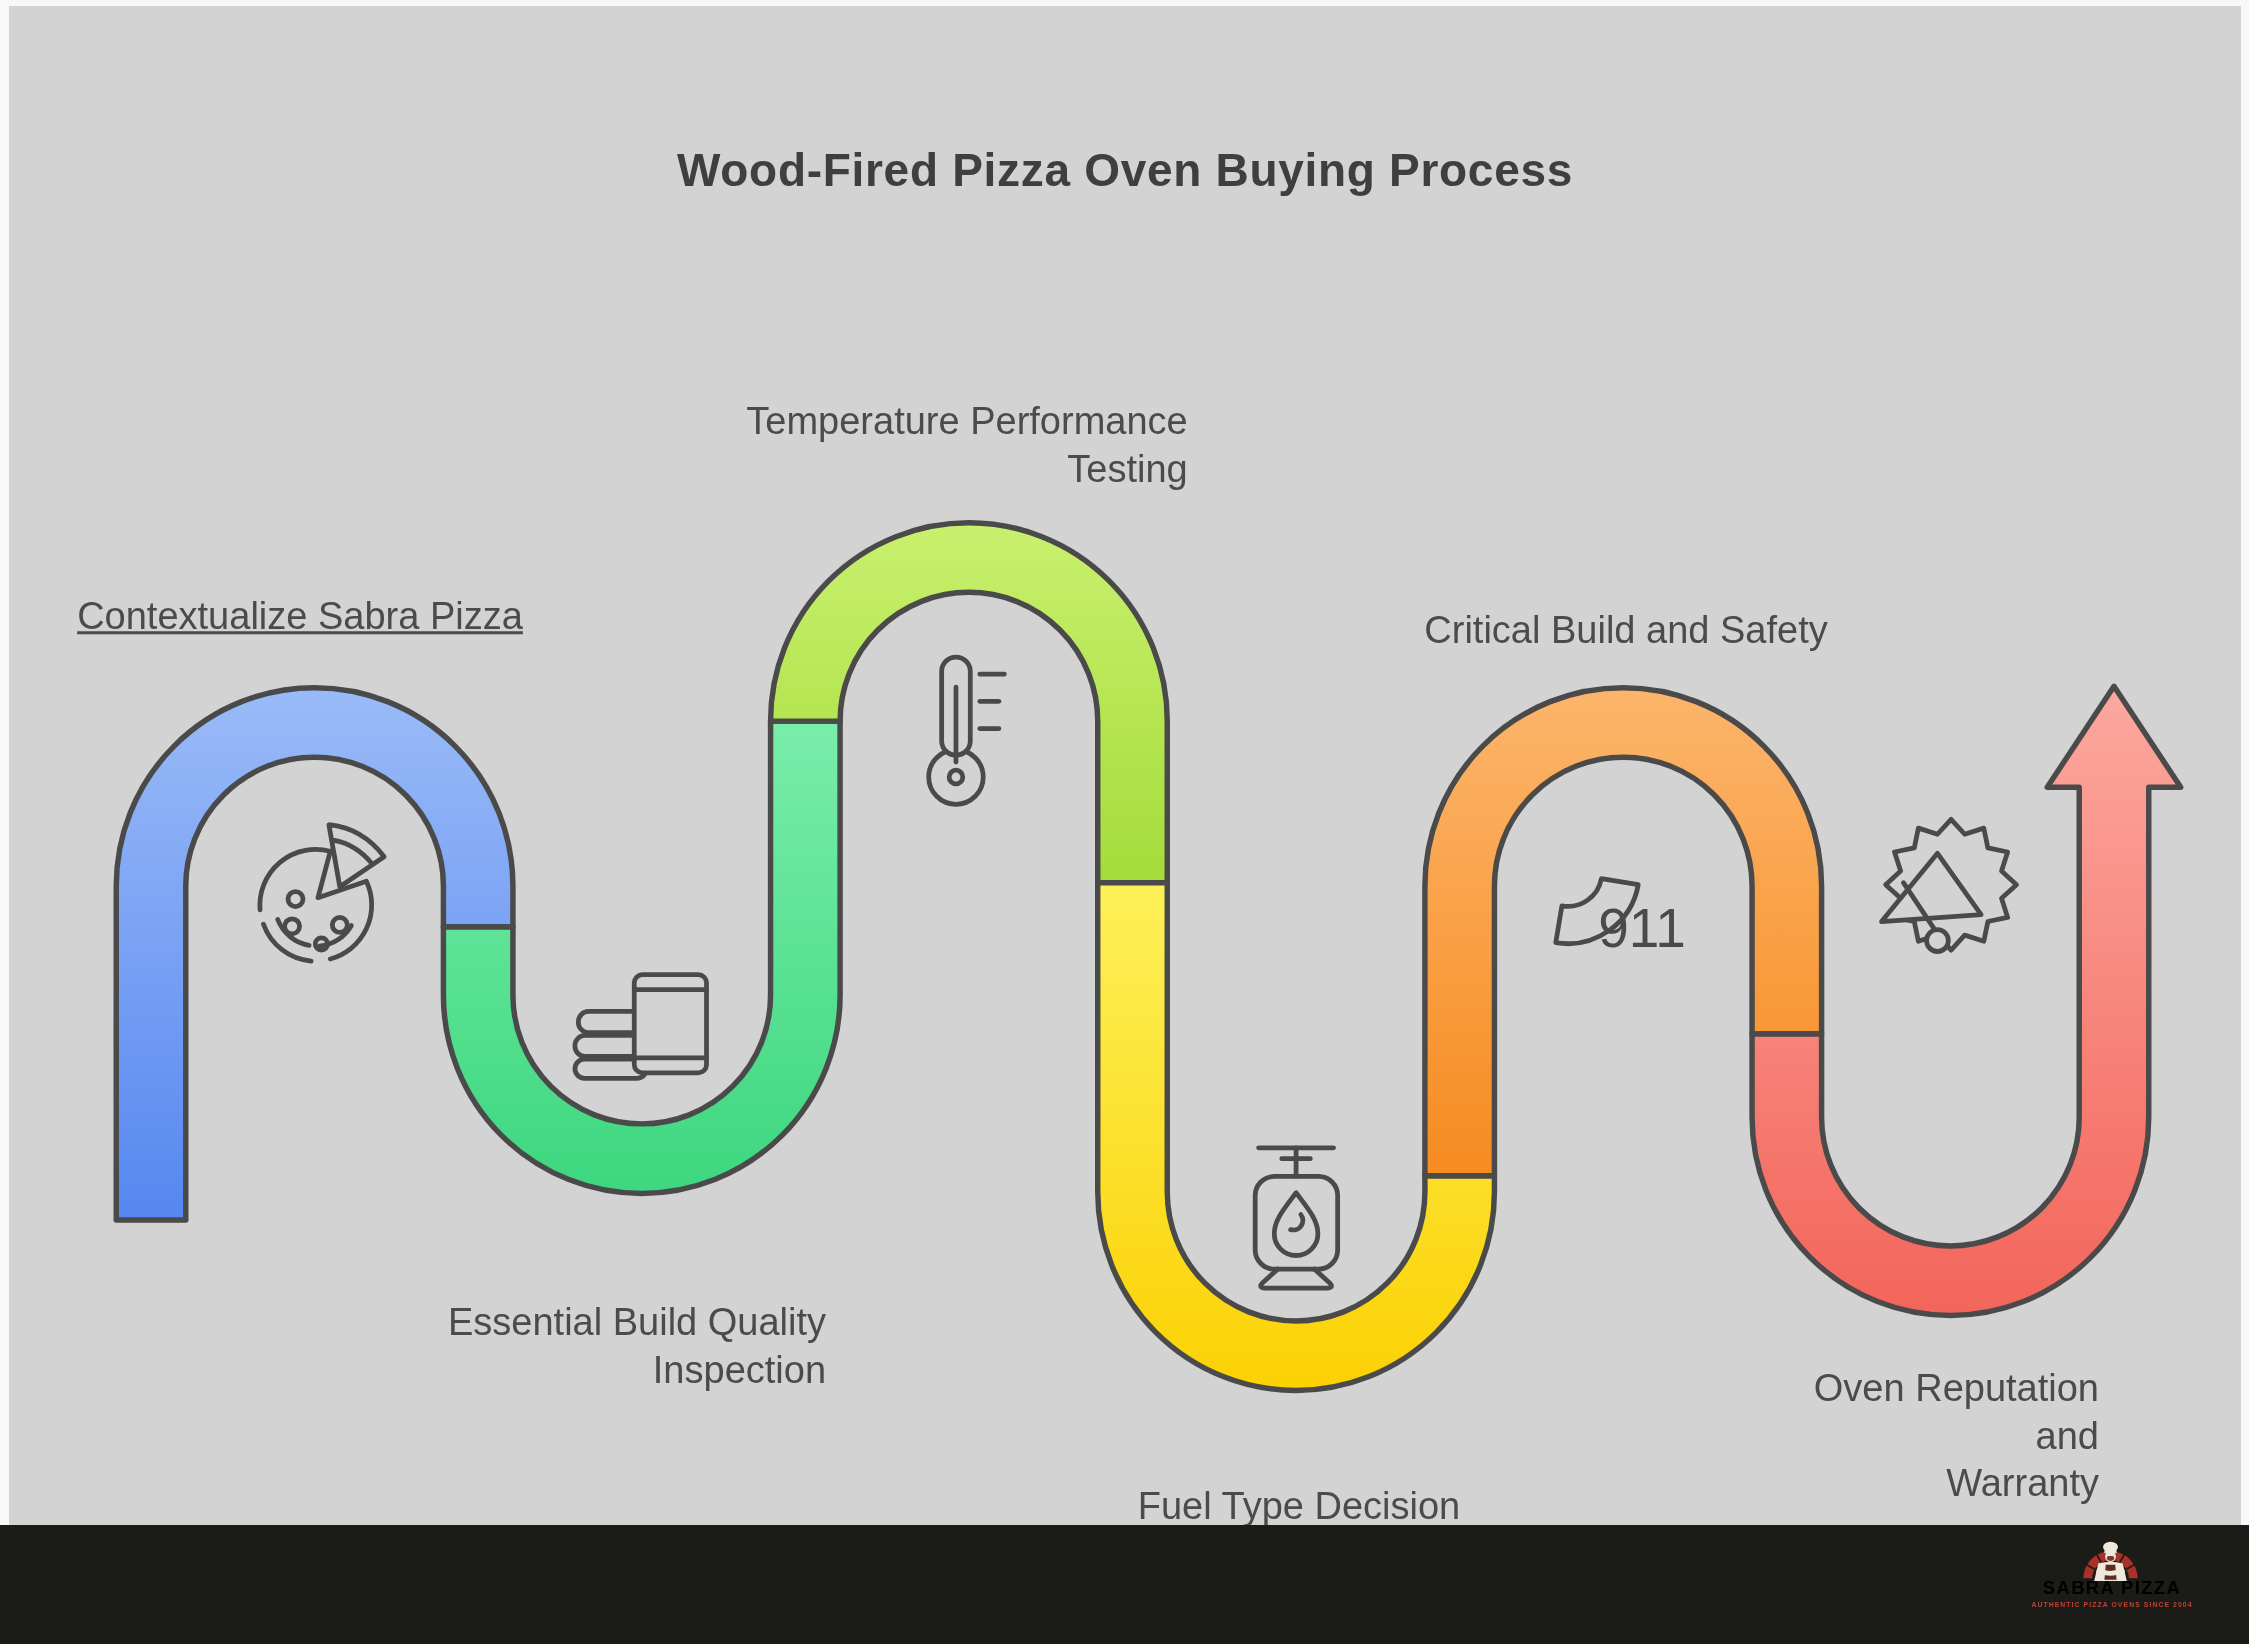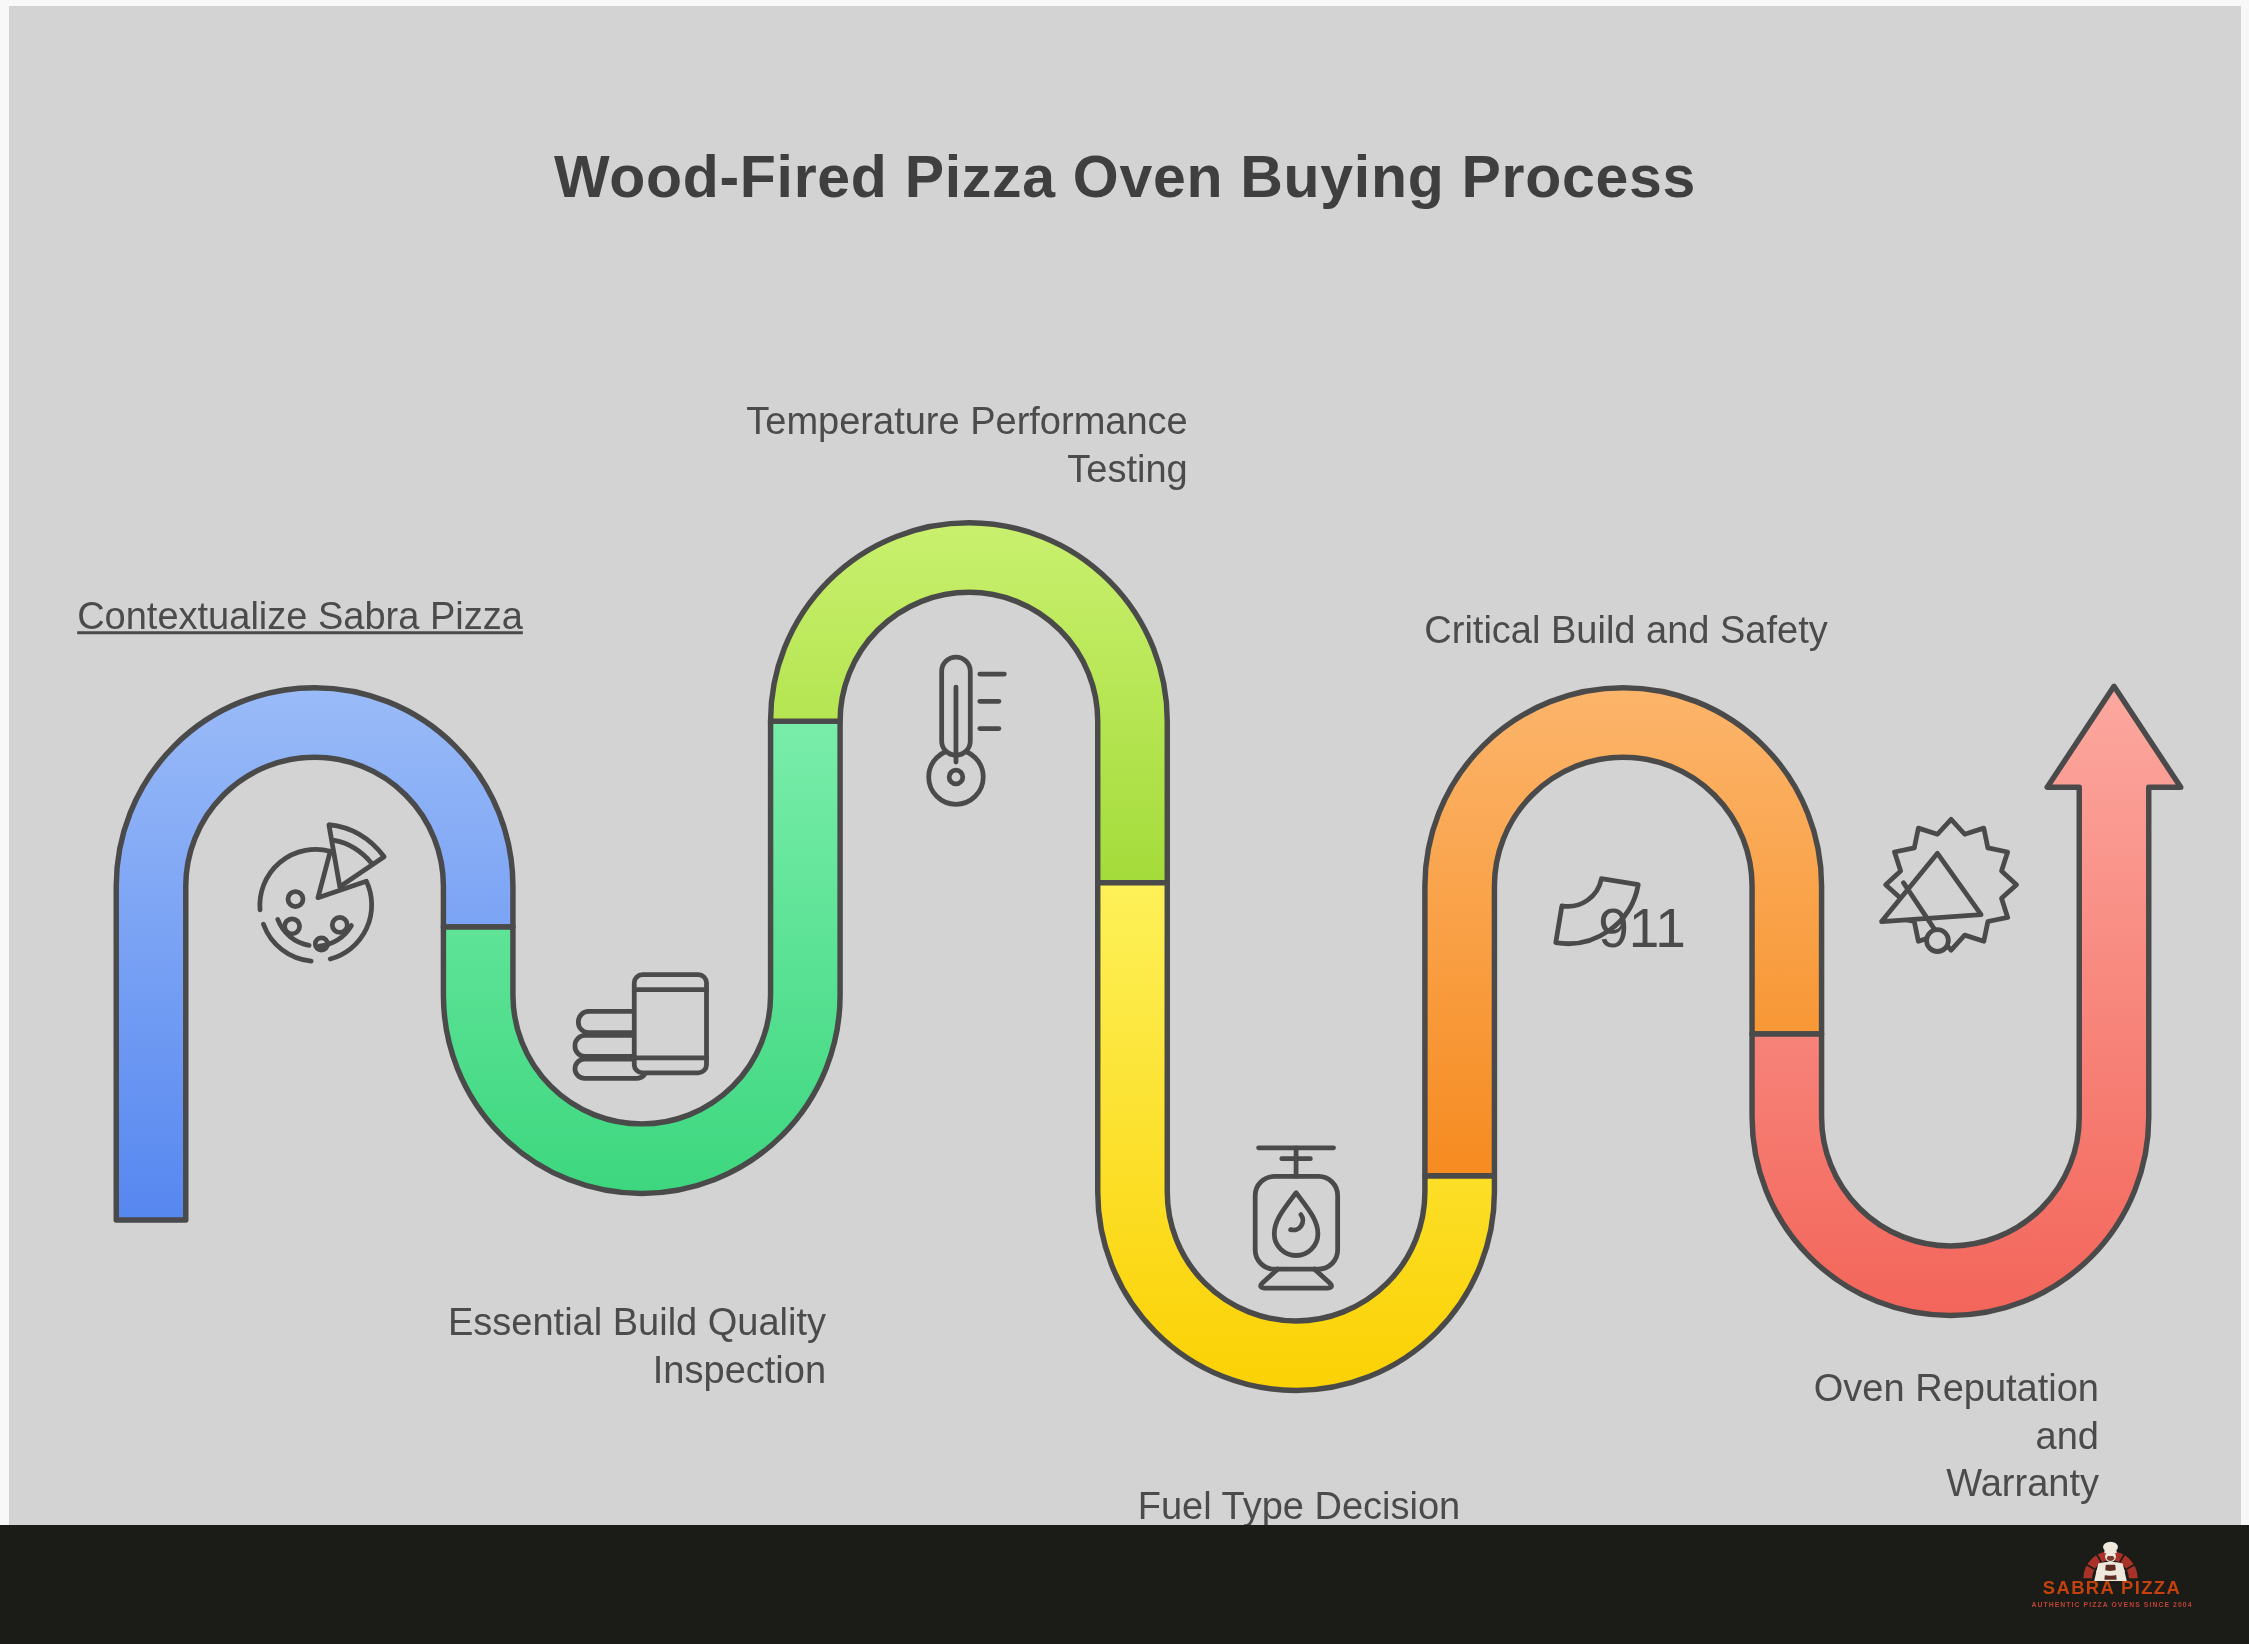--- a/index.html
+++ b/index.html
@@ -4,35 +4,35 @@
 <style>
   html,body{margin:0;padding:0;}
   body{
     width:2250px;height:1644px;position:relative;overflow:hidden;
     background:#f8f8f8;font-family:"Liberation Sans",sans-serif;
   }
   .canvas{position:absolute;left:8.9px;top:6.1px;width:2232px;height:1519px;background:#d3d3d3;}
   svg.scene{position:absolute;left:0;top:0;}
   .title{
     position:absolute;left:50%;top:143px;transform:translateX(-50%);
-    font-size:59px;font-weight:700;color:#3f3f3f;white-space:nowrap;letter-spacing:0.7px;
+    font-size:46px;font-weight:700;color:#3f3f3f;white-space:nowrap;letter-spacing:0.7px;
   }
   .step-label{
     position:absolute;transform:translate(-50%,-50%);
     font-size:38px;color:#4b4b4b;text-align:right;white-space:pre-line;line-height:1.25;
   }
   .num911{
     position:absolute;left:1642px;top:928px;transform:translate(-50%,-50%);
     font-size:55px;font-weight:500;color:#4a4a4a;
   }
   .footer{position:absolute;left:0;top:1525px;width:2250px;height:119px;background:#1b1b17;}
   .logo-svg{position:absolute;left:2048px;top:1536px;}
   .brand{
     position:absolute;left:2112px;top:1588px;transform:translate(-50%,-50%);
-    font-size:18.4px;font-weight:700;color:#c2410c;letter-spacing:1.4px;white-space:nowrap;
+    font-size:18.4px;font-weight:700;color:#000000;letter-spacing:1.4px;white-space:nowrap;
   }
   .tagline{
     position:absolute;left:2112px;top:1604px;transform:translate(-50%,-50%);
     font-size:6.8px;font-weight:700;color:#bf4336;letter-spacing:1.1px;white-space:nowrap;
   }
 </style>
 </head>
 <body>
 
 <div class="canvas"></div>

